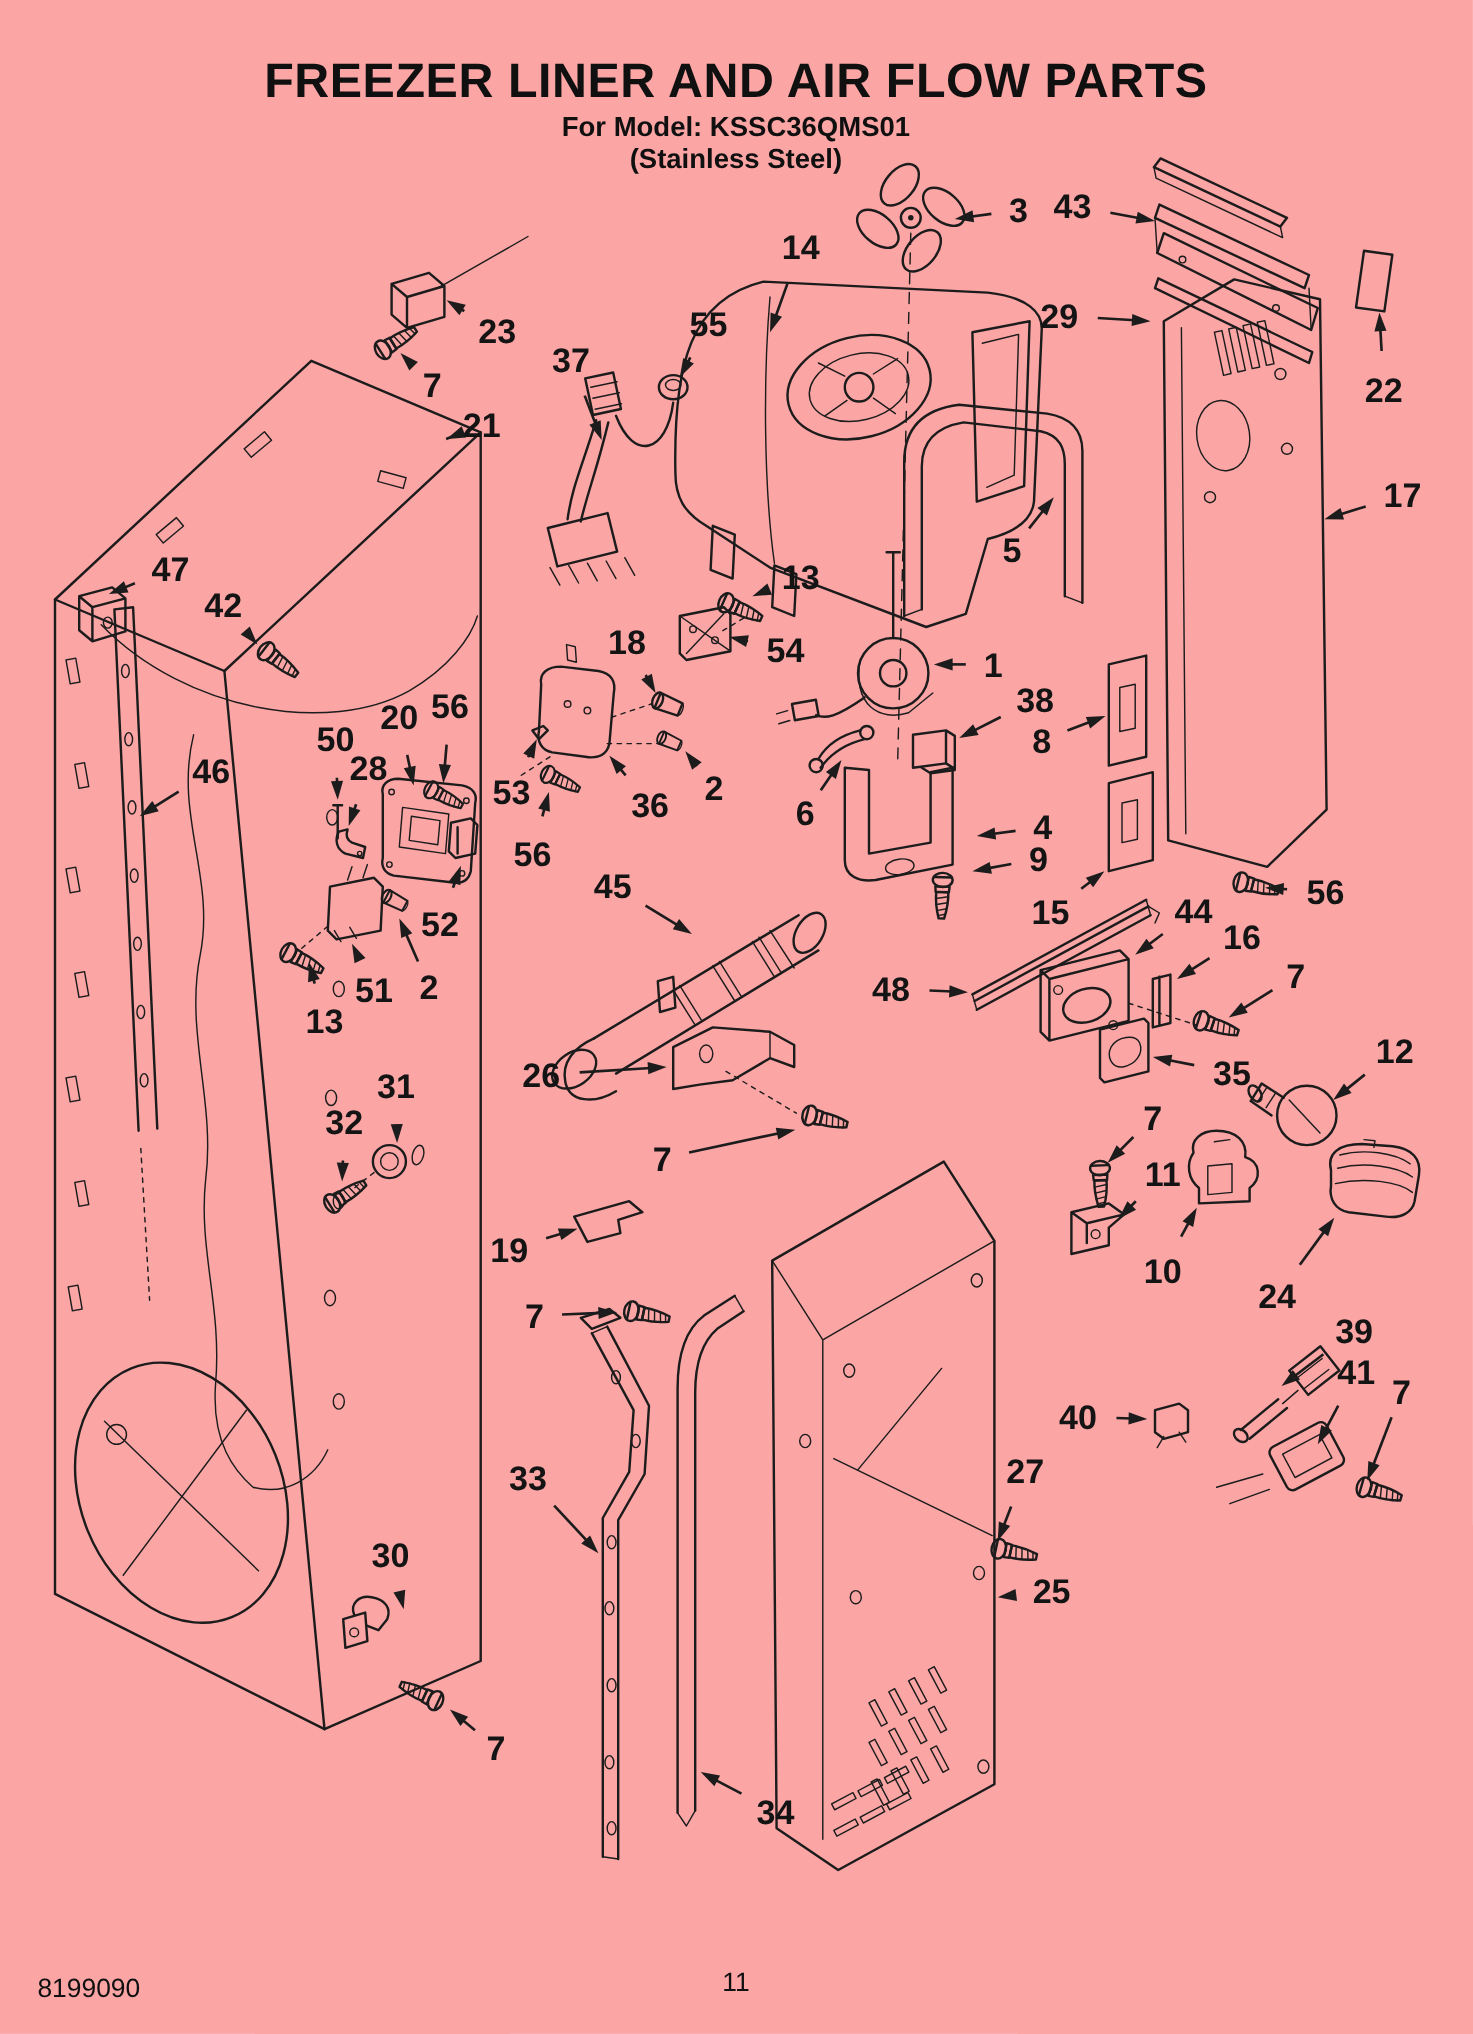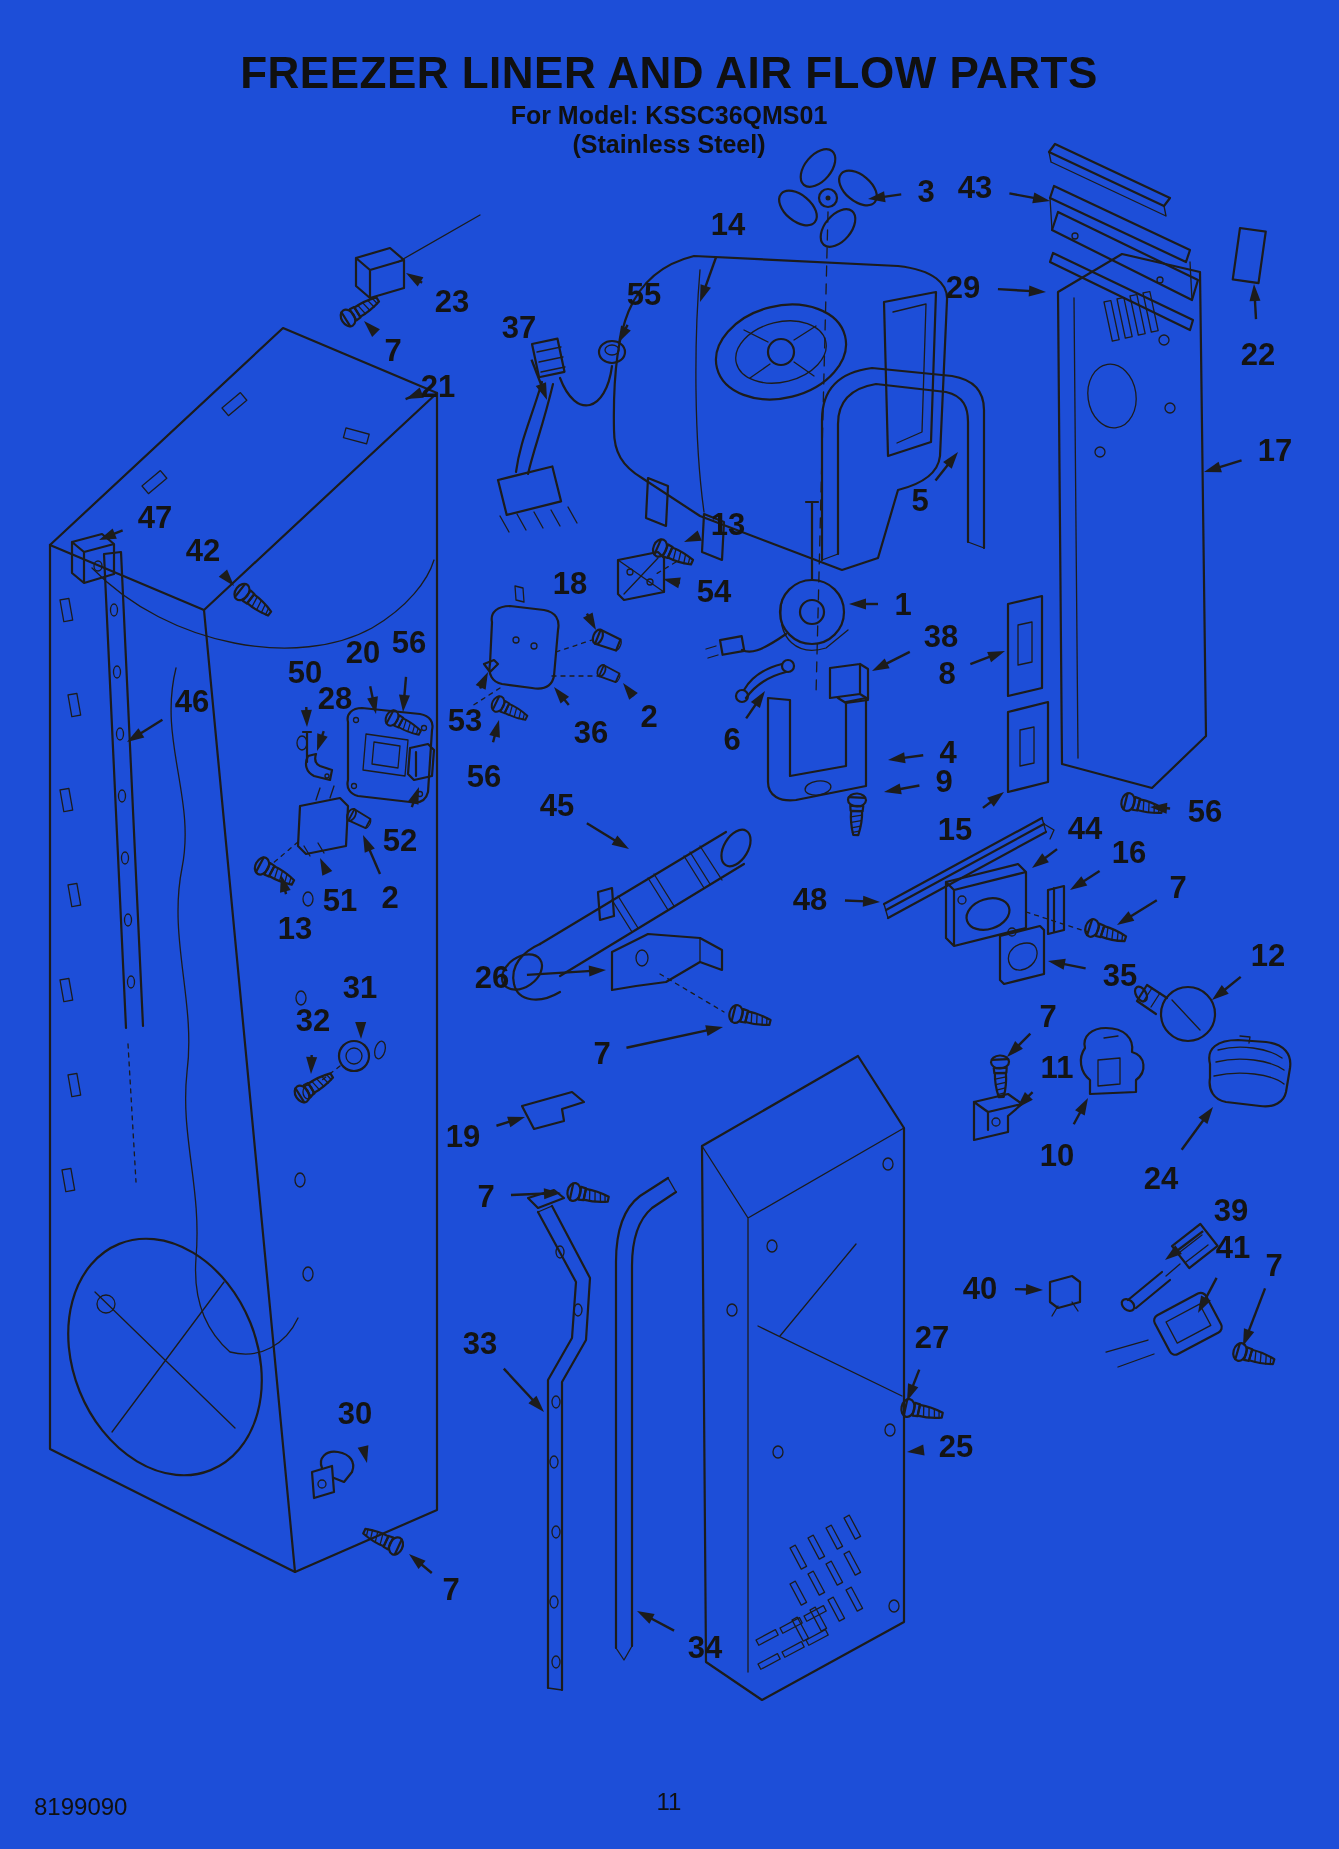--- a/index.html
+++ b/index.html
@@ -1,16 +1,16 @@
 <!DOCTYPE html>
 <html><head>
 <meta charset="utf-8">
 <style>
   html,body{margin:0;padding:0;background:#ffffff;}
-  .sheet{position:relative;width:1339px;height:1849px;background:#1d4ed8;overflow:hidden;
+  .sheet{position:relative;width:1339px;height:1849px;background:#fca5a5;overflow:hidden;
          font-family:"Liberation Sans", sans-serif;}
   svg{position:absolute;inset:0;}
   
   .art{stroke:#1c1c1c;stroke-width:2.2;fill:none;stroke-linecap:round;stroke-linejoin:round;}
   .t{stroke-width:1.3;}
   .d{stroke-dasharray:10 8;}
   .d2{stroke-dasharray:4 5;}
   .f{fill:#1c1c1c;stroke:none;}
   text{stroke:none;fill:#101010;}
   .title{font:bold 44px "Liberation Sans", sans-serif;letter-spacing:.5px;}

